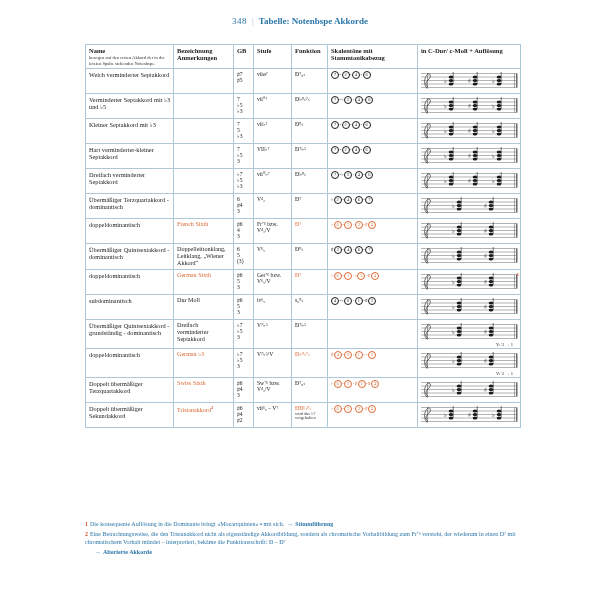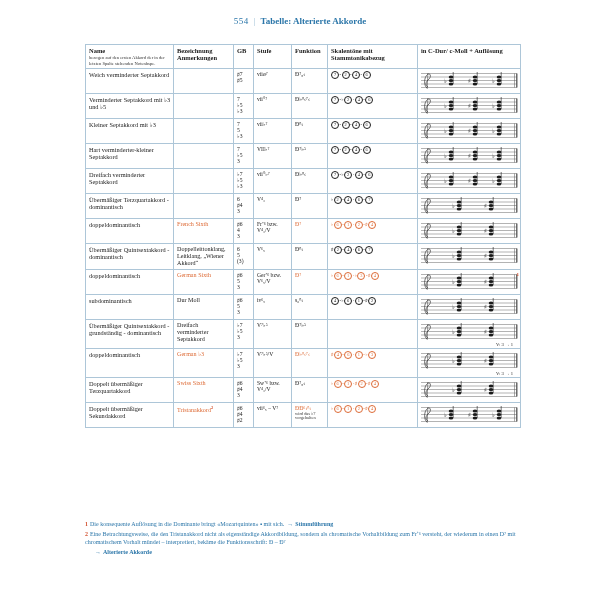--- a/index.html
+++ b/index.html
@@ -37,21 +37,21 @@
   .fn-link{font-weight:bold;}
   .fn-last{margin-left:7px;}
   svg{display:block;}
 </style>
 </head>
 <body>
 
 <div class="page">
 
   <div class="runhead">
-    <span class="pagenum">554</span><span class="sep">|</span><span class="booktitle">Tabelle: Alterierte Akkorde</span>
+    <span class="pagenum">348</span><span class="sep">|</span><span class="booktitle">Tabelle: Notenbspe Akkorde</span>
   </div>
 
   <table>
     <colgroup>
       <col style="width:88px">
         <col style="width:60px">
         <col style="width:20px">
         <col style="width:38px">
         <col style="width:36px">
         <col style="width:90px">

